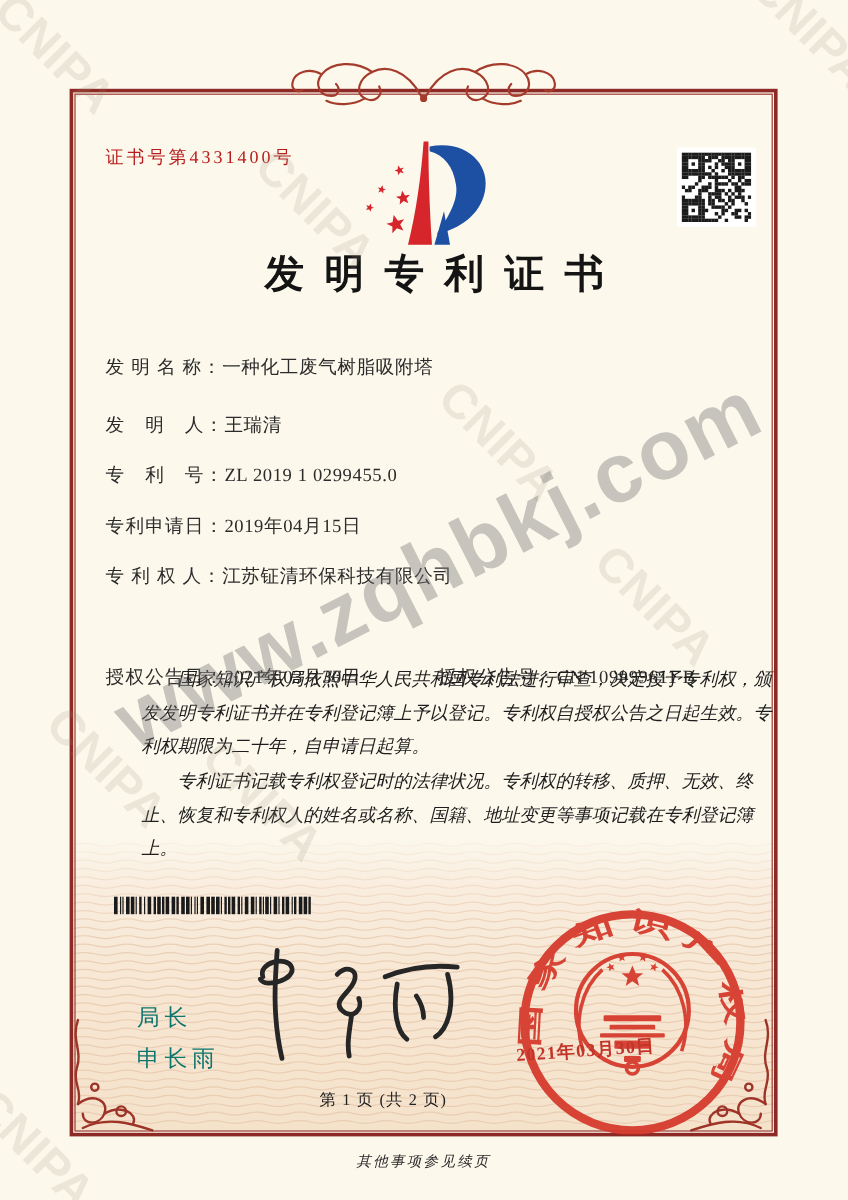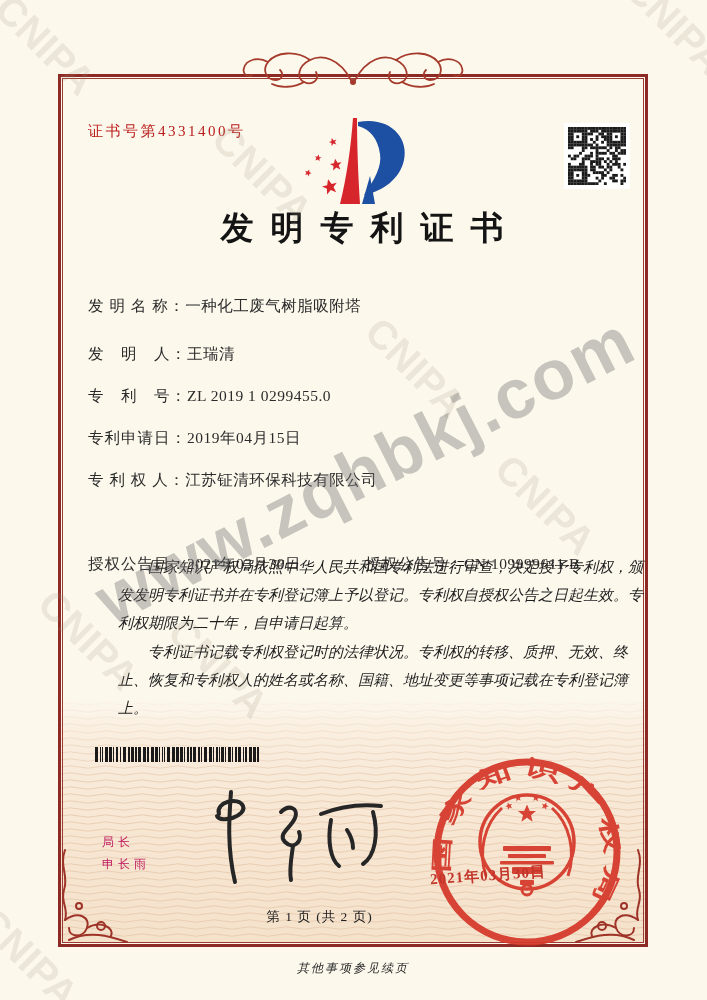--- a/index.html
+++ b/index.html
@@ -29,21 +29,21 @@
   
   .frow{position:absolute;left:88px;font-size:15.5px;z-index:2;white-space:nowrap;}
   .flabel{display:inline-block;white-space:pre;letter-spacing:1px;color:#2b2b2b;}
   .fvalue{letter-spacing:.5px;color:#2b2b2b;}
   .fvalue.w170{display:inline-block;width:178px;}
   
   .bodytext{position:absolute;left:86px;top:553px;width:538px;z-index:2;margin-left:32px;}
   .bodytext p{margin:0;text-indent:2em;line-height:1.88;font-size:15px;font-style:italic;color:#1d1d1d;}
   
   .barcode{position:absolute;left:95px;top:747px;z-index:2;}
-  .officer{position:absolute;left:102px;top:832px;z-index:2;font-size:12px;letter-spacing:4px;color:#be185d;line-height:1.8;}
+  .officer{position:absolute;left:114px;top:832px;z-index:2;font-size:19px;letter-spacing:4px;color:#0f766e;line-height:1.8;}
   .signature{position:absolute;left:205px;top:784px;z-index:2;}
   .seal{position:absolute;left:424px;top:754px;z-index:3;opacity:.93;}
   .sealdate{position:absolute;left:430px;top:864px;width:180px;z-index:4;
     font-size:15px;font-weight:700;letter-spacing:1px;color:#c2352a;transform:rotate(-4deg);}
   .pageno{position:absolute;left:58px;top:908px;width:523px;text-align:center;
     font-size:13.5px;letter-spacing:1px;color:#222;z-index:2;}
   .note{position:absolute;left:58px;top:960px;width:590px;text-align:center;
     font-size:12px;font-style:italic;letter-spacing:2px;color:#2a2a2a;z-index:2;}
   
   .wm{position:absolute;pointer-events:none;white-space:nowrap;

